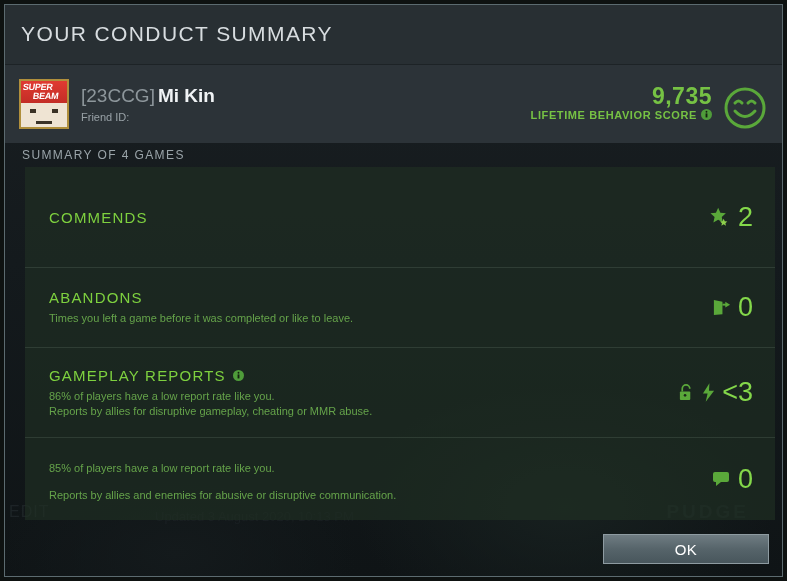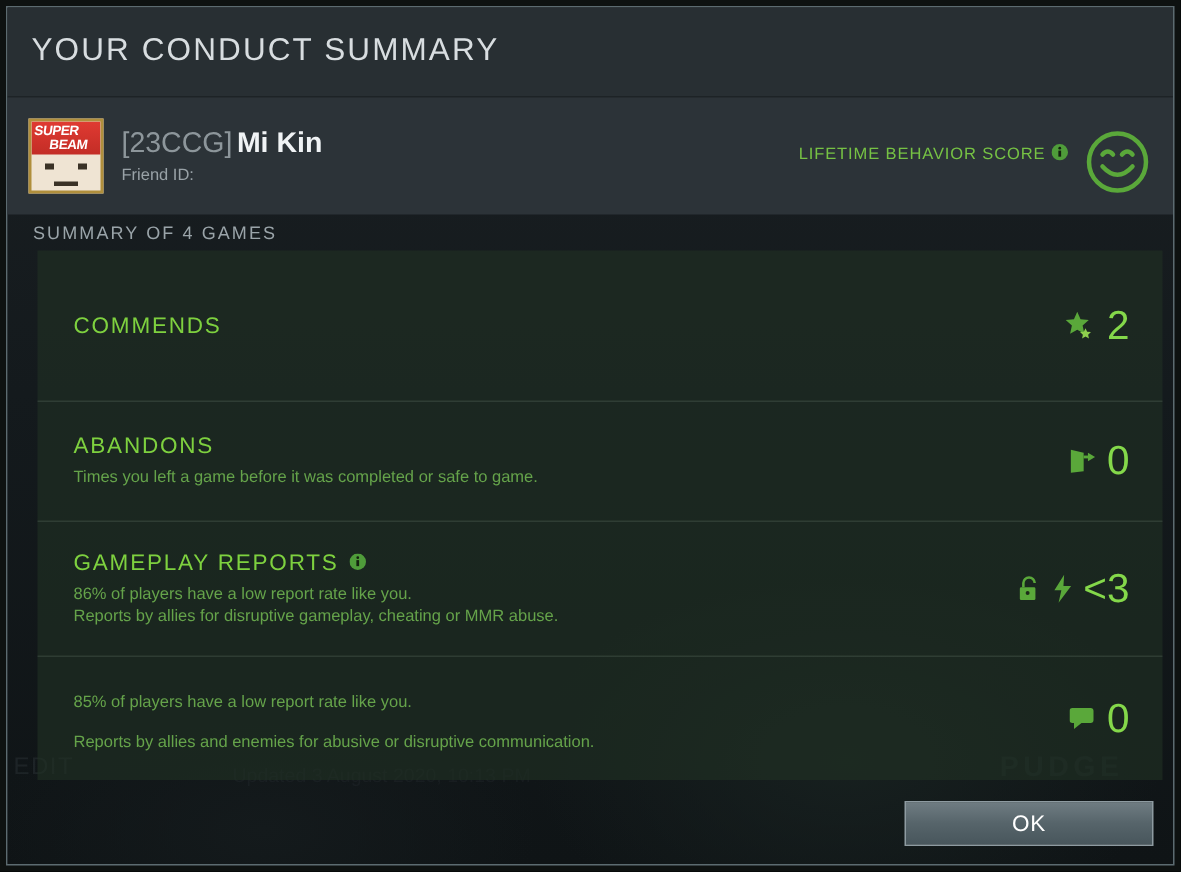--- a/index.html
+++ b/index.html
@@ -163,24 +163,24 @@
   }
   .score-value {
     font-size: 23px;
     font-weight: bold;
     color: #76c244;
     letter-spacing: 0.5px;
     line-height: 26px;
   }
   .score-label {
     font-size: 11px;
-    font-weight: normal;
+    font-weight: bold;
     letter-spacing: 0.6px;
     color: #76c244;
-    margin-top: 13px;
+    margin-top: 0;
   }
   .score-info-icon {
     display: inline-block;
     vertical-align: -1px;
     margin-left: 4px;
   }
   .smiley {
     position: absolute;
     right: 18px; top: 22px;
     width: 42px; height: 42px;
@@ -293,20 +293,21 @@
         <div class="avatar-eye r"></div>
         <div class="avatar-mouth"></div>
       </div>
 
       <div class="profile-names">
         <span class="tag">[23CCG]</span><span class="pname">Mi Kin</span>
       </div>
       <div class="friend-id">Friend ID:</div>
 
       <div class="score-block">
+        <div class="score-value">9,735</div>
         <div class="score-label">
           <span>LIFETIME BEHAVIOR SCORE</span><span class="score-info-icon"><svg width="11" height="11" viewBox="0 0 12 12">
                 <circle cx="6" cy="6" r="6" fill="#4f9c3a"></circle>
                 <circle cx="6" cy="3" r="1" fill="#14210f"></circle>
                 <rect x="5" y="4.8" width="2" height="4.4" fill="#14210f"></rect>
               </svg></span>
         </div>
       </div>
 
       <div class="smiley">
@@ -334,21 +335,21 @@
               <path d="M16 14 L17.2 16.5 L20 16.8 L17.9 18.7 L18.5 21.5 L16 20 L13.5 21.5 L14.1 18.7 L12 16.8 L14.8 16.5 Z" fill="#8fd04d"></path>
             </svg>
           </span>
           <span class="row-value">2</span>
         </div>
       </div>
 
       <div class="row row-abandons">
         <div class="row-left">
           <div class="row-title">ABANDONS</div>
-          <div class="row-sub">Times you left a game before it was completed or safe to game.</div>
+          <div class="row-sub">Times you left a game before it was completed or like to leave.</div>
         </div>
         <div class="row-right">
           <span class="icon-wrap">
             <svg width="19" height="19" viewBox="0 0 20 20">
               <path d="M2 2 L11 4 L11 17 L2 18 Z" fill="#5aa83a"></path>
               <rect x="11" y="6" width="4" height="2" fill="#5aa83a"></rect>
               <path d="M14 4 L19 7 L14 10 Z" fill="#5aa83a"></path>
             </svg>
           </span>
           <span class="row-value">0</span>

